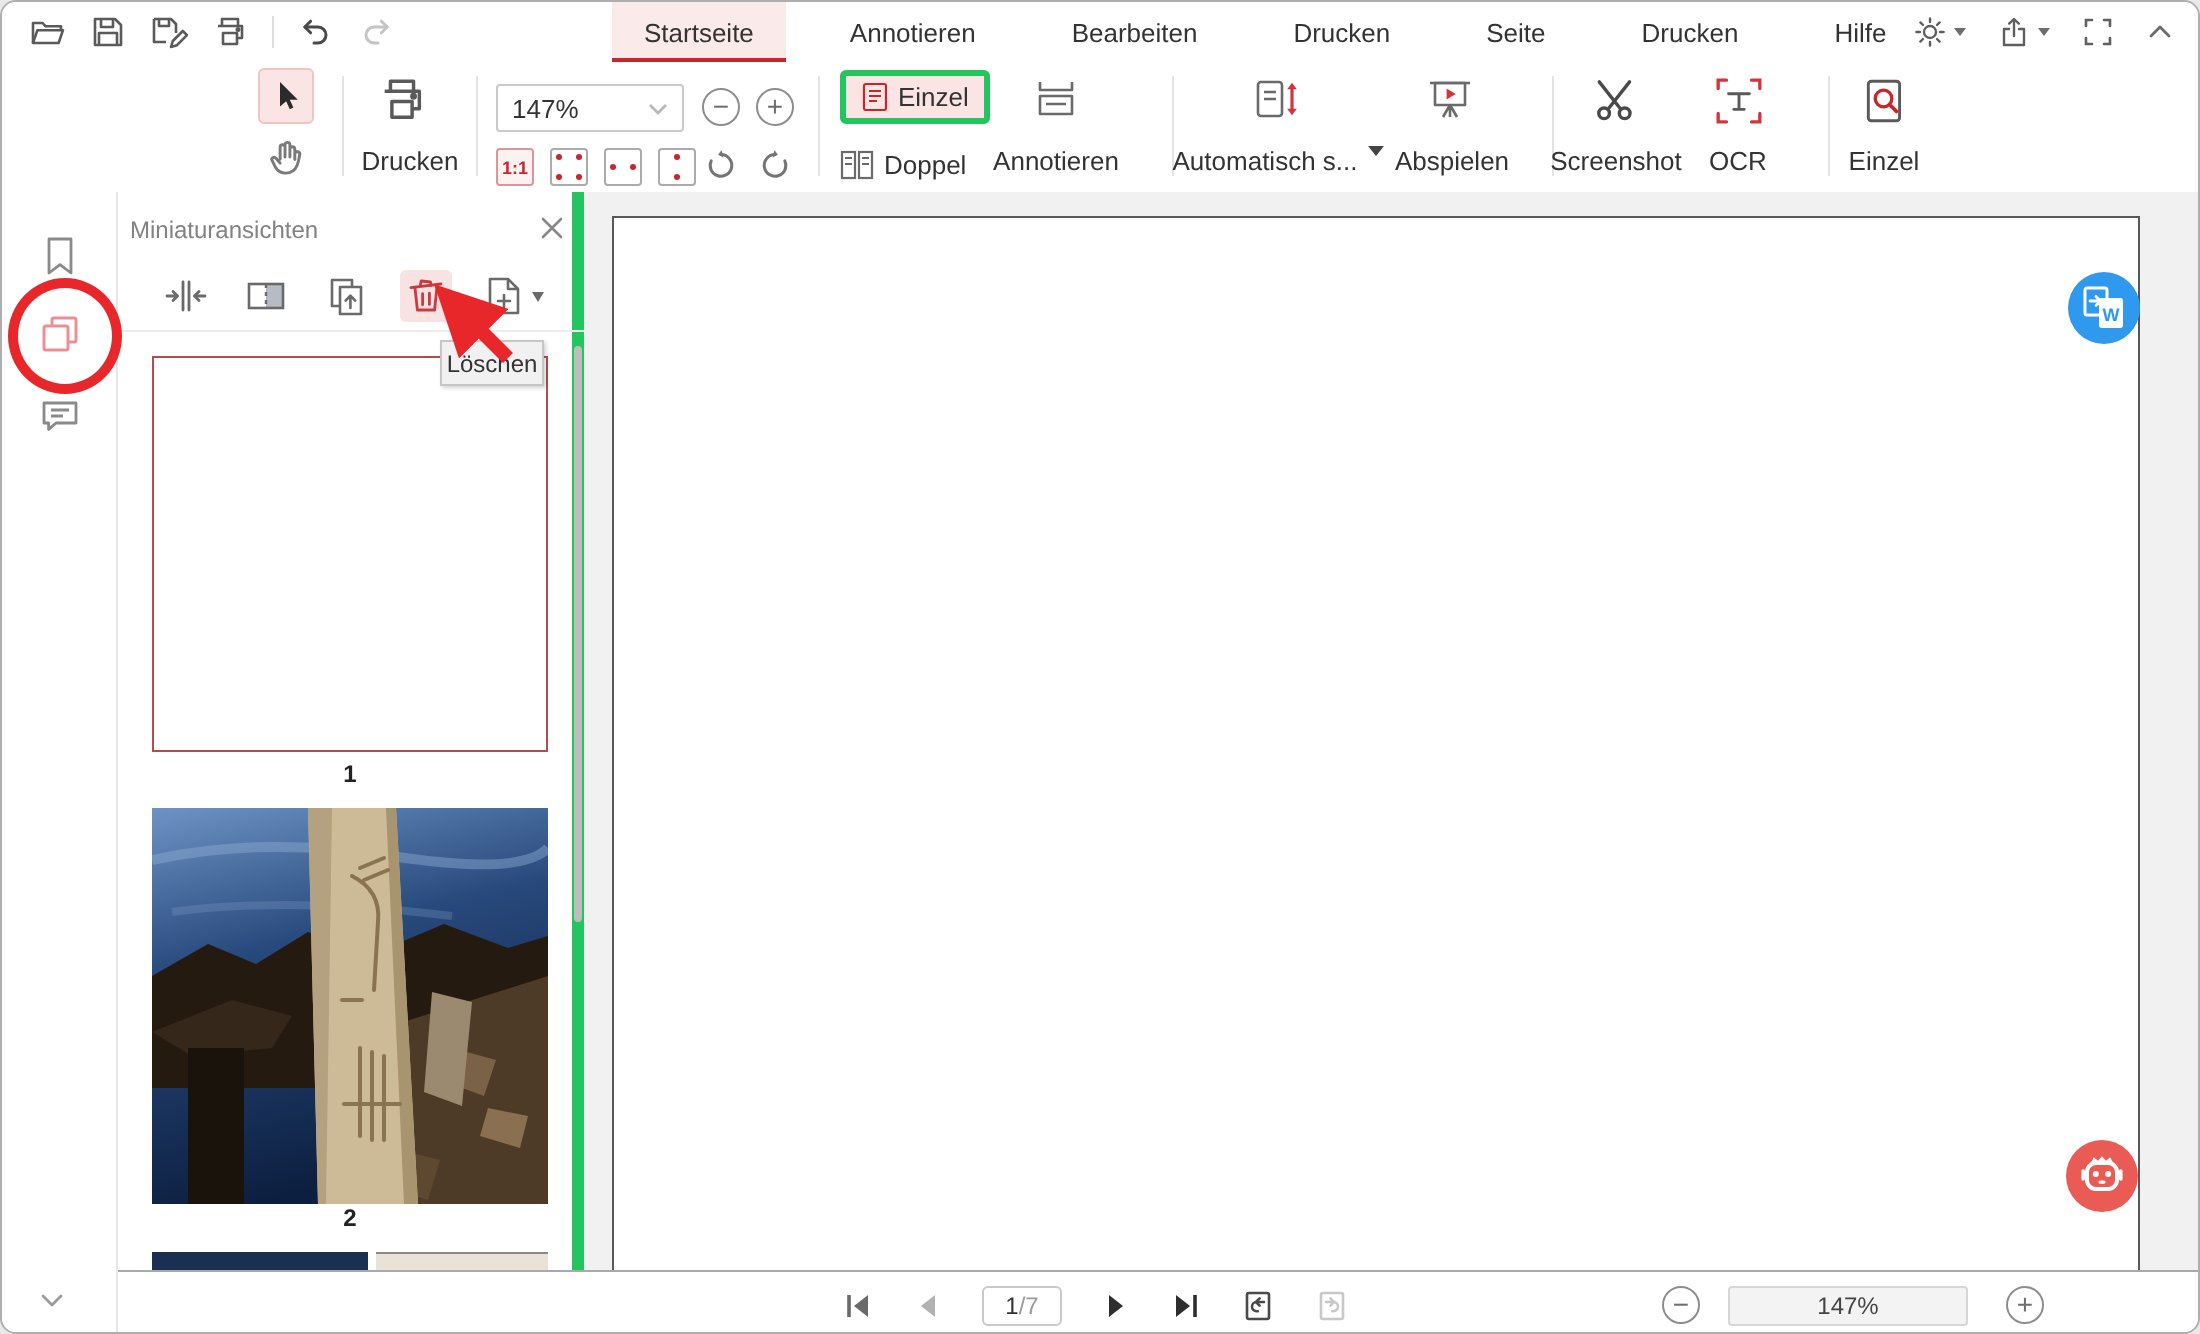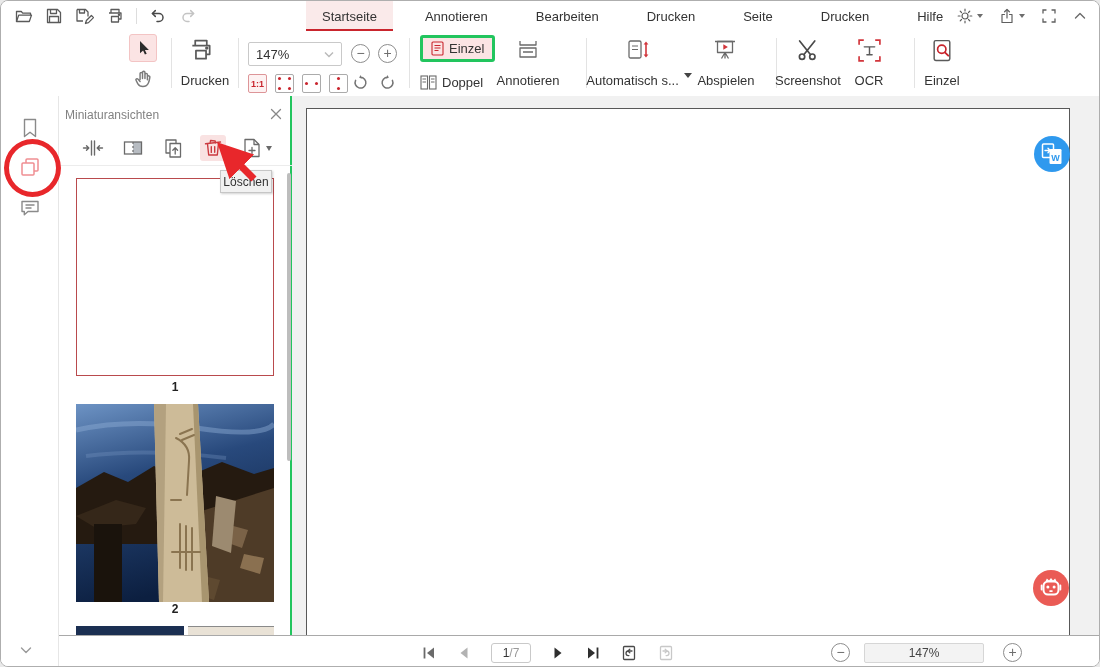--- a/index.html
+++ b/index.html
@@ -31,21 +31,21 @@
   .combo { border:1px solid #c9c9c9; border-radius:2px; display:flex; align-items:center; font-size:13px; color:#333; padding:0 7px; justify-content:space-between; background:#fff; }
   .circbtn { width:19px; height:19px; border:1px solid #8d8d8d; border-radius:50%; color:#6e6e6e; font-size:14px; line-height:16px; text-align:center; background:#fff; }
   .fitbox { width:19px; height:19px; border:1px solid #ababab; border-radius:2px; position:absolute; background:#fff; }
   .fitbox .dot { position:absolute; width:3px; height:3px; background:#c9252d; border-radius:50%; }
   .fit-actual { border:1px solid #dd9598; background:#fdf2f2; color:#c9252d; font-size:9px; font-weight:bold; display:flex; align-items:center; justify-content:center; }
   .pillbtn { background:#fbe4e4; border:3px solid #22c55e; border-radius:3px; display:flex; align-items:center; gap:5px; padding:0 8px; font-size:13px; color:#333; }
   .hbtn { display:flex; align-items:flex-start; gap:5px; font-size:13px; color:#333; }
 
   
   #sidebar { position:absolute; left:0; top:95px; width:58px; height:572px; background:#fff; border-right:1px solid #e6e6e6; }
-  #thumbpanel { position:absolute; left:58px; top:95px; width:233px; height:539px; background:#fff; border-right:2px solid #22c55e; }
+  #thumbpanel { position:absolute; left:58px; top:95px; width:233px; height:539px; background:#fff; border-right:6px solid #22c55e; }
   #main { position:absolute; left:291px; top:95px; width:809px; height:539px; background:#f1f1f1; overflow:hidden; }
   #page { position:absolute; left:14px; top:12px; width:764px; height:540px; background:#fff; border:1px solid #585858; border-bottom:none; }
 
   .paneltitle { position:absolute; left:6px; top:12px; font-size:12px; color:#828282; }
   .ptool { position:absolute; top:39px; width:26px; height:26px; display:flex; align-items:center; justify-content:center; border-radius:3px; }
   .ptool.active { background:#f9e2e2; }
   .pdivider { position:absolute; left:0; top:69px; width:233px; height:1px; background:#ececec; }
   .thumb { position:absolute; left:17px; width:198px; background:#fff; }
   .thumb-num { position:absolute; left:17px; width:198px; text-align:center; font-size:12px; font-weight:bold; color:#222; }
   .pscroll { position:absolute; left:228px; top:77px; width:4px; height:288px; background:#bdbdbd; border-radius:2px; }

